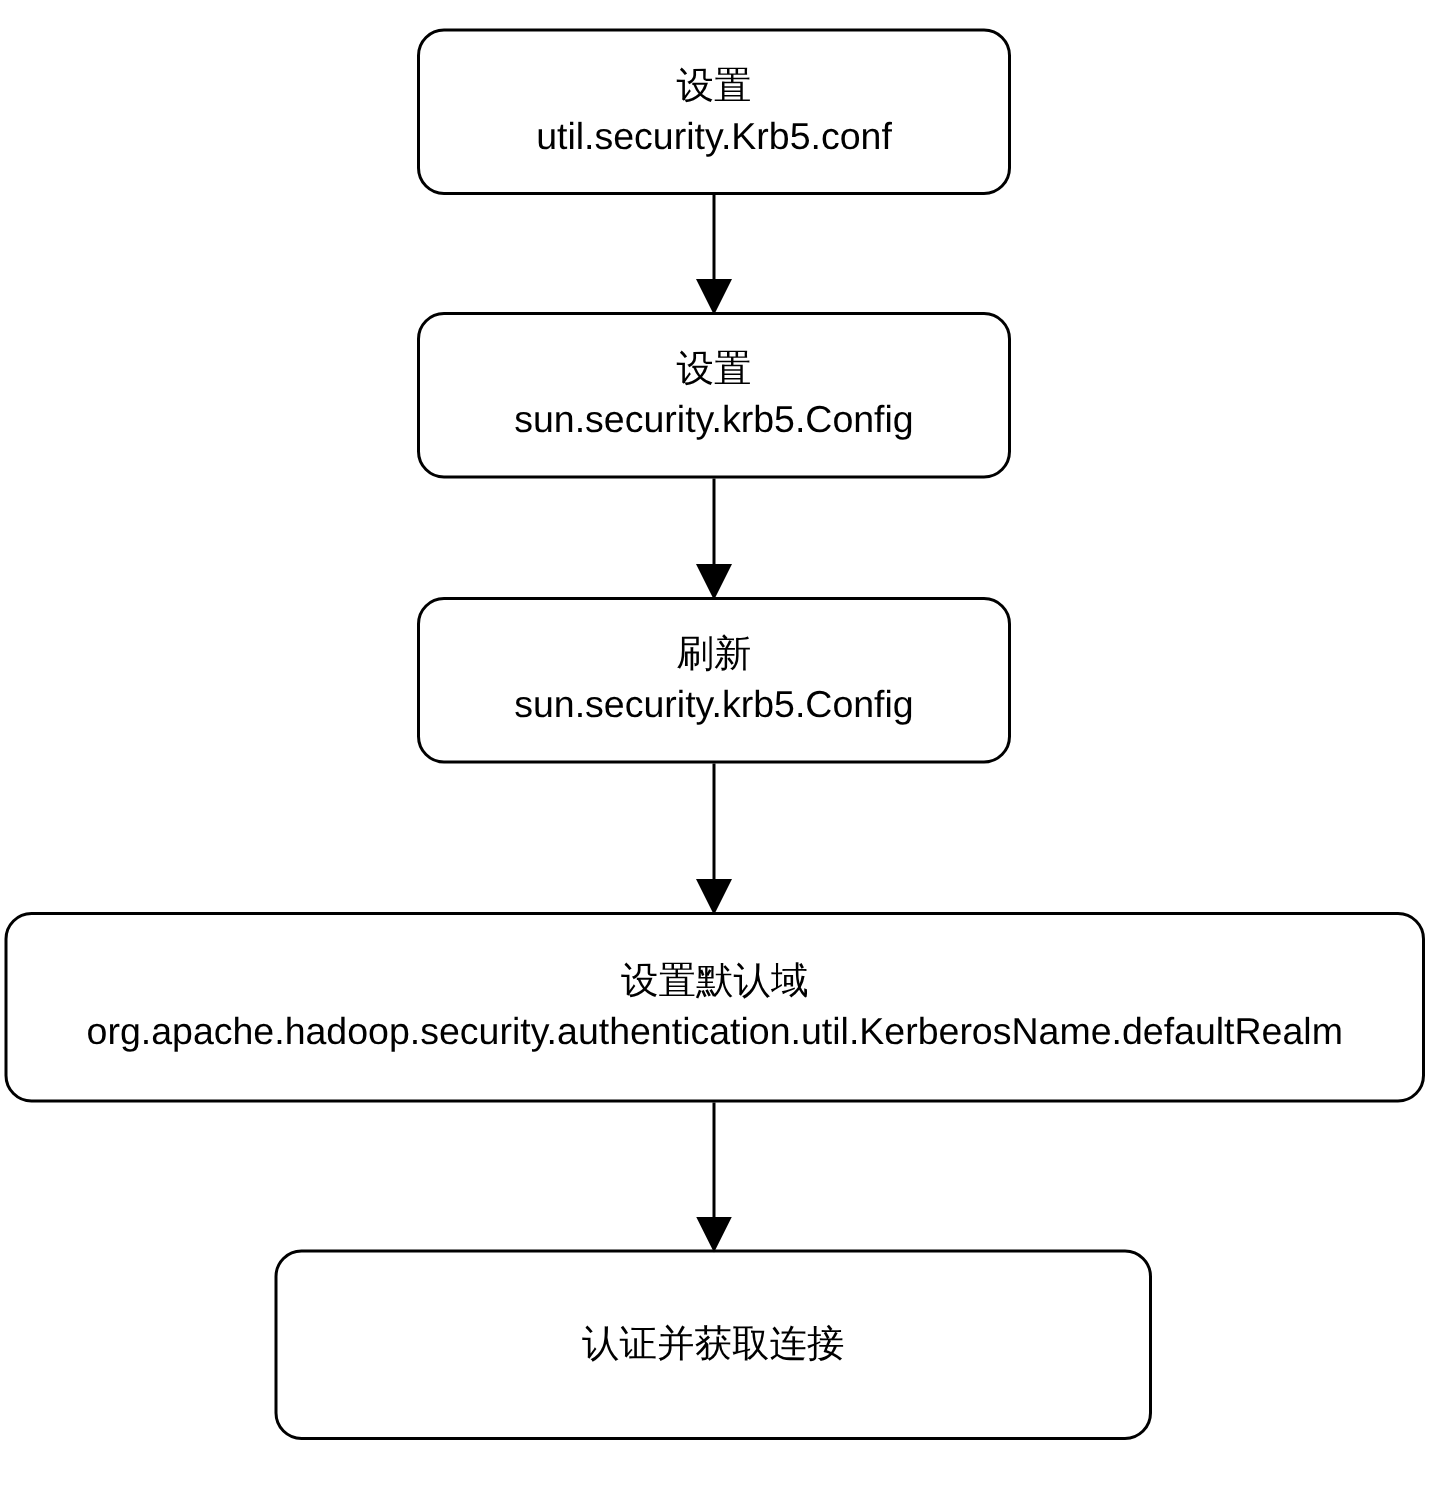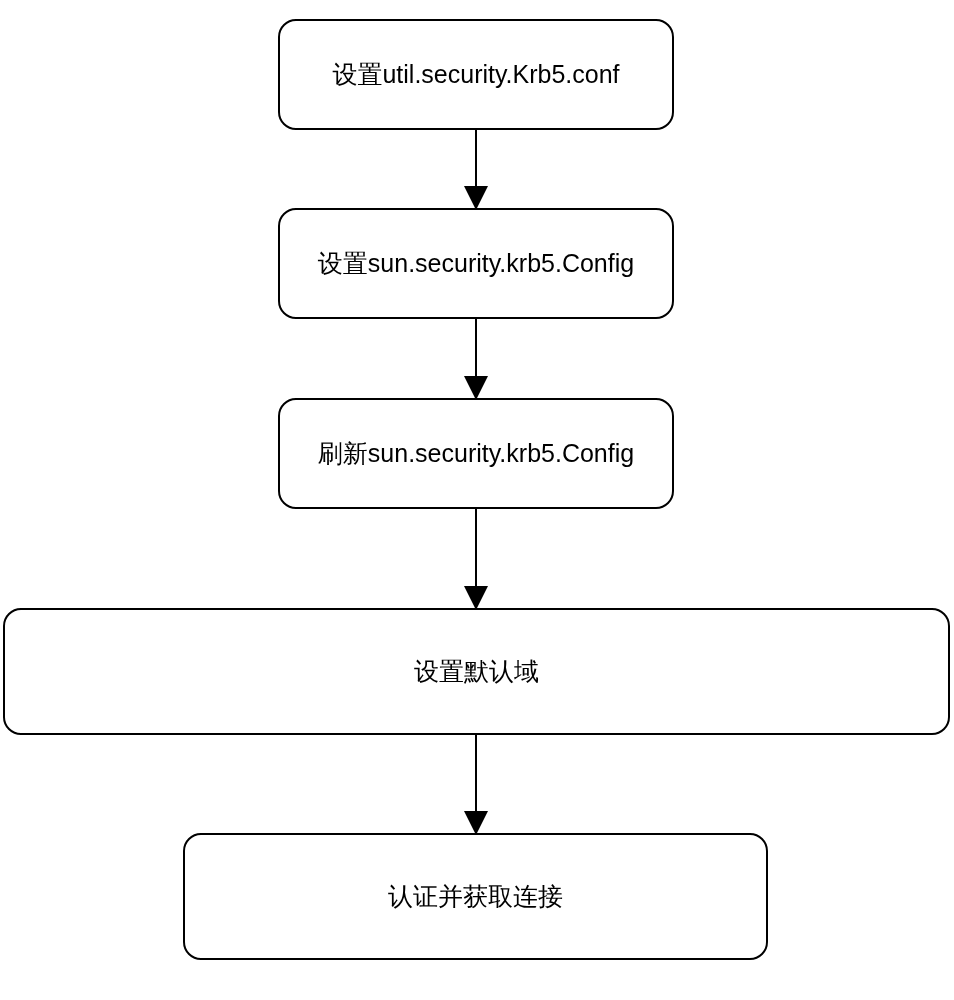--- a/index.html
+++ b/index.html
@@ -14,21 +14,21 @@
     position: relative;
     width: 954px;
     height: 1000px;
   }
   .node {
     position: absolute;
     border: 2px solid #000;
     border-radius: 18px;
     background: #fff;
     display: flex;
-    flex-direction: row;
+    flex-direction: column;
     align-items: center;
     justify-content: center;
     text-align: center;
     font-size: 25px;
     line-height: 1.35;
     color: #000;
     box-sizing: border-box;
     padding: 6px 10px;
   }
   .node .title {
@@ -59,20 +59,21 @@
     <span class="detail">sun.security.krb5.Config</span>
   </div>
 
   <div class="node" style="left:278px; top:398px; width:396px; height:111px;">
     <span class="title">刷新</span>
     <span class="detail">sun.security.krb5.Config</span>
   </div>
 
   <div class="node" style="left:3px; top:608px; width:947px; height:127px;">
     <span class="title">设置默认域</span>
+    <span class="detail">org.apache.hadoop.security.authentication.util.KerberosName.defaultRealm</span>
   </div>
 
   <div class="node" style="left:183px; top:833px; width:585px; height:127px;">
     <span class="title">认证并获取连接</span>
   </div>
 
   <svg class="arrow" width="954" height="1000">
     <defs>
       <marker id="arrowhead" markerWidth="12" markerHeight="12" refX="10" refY="6" orient="auto">
         <path d="M0,0 L12,6 L0,12 Z" fill="#000"></path>

